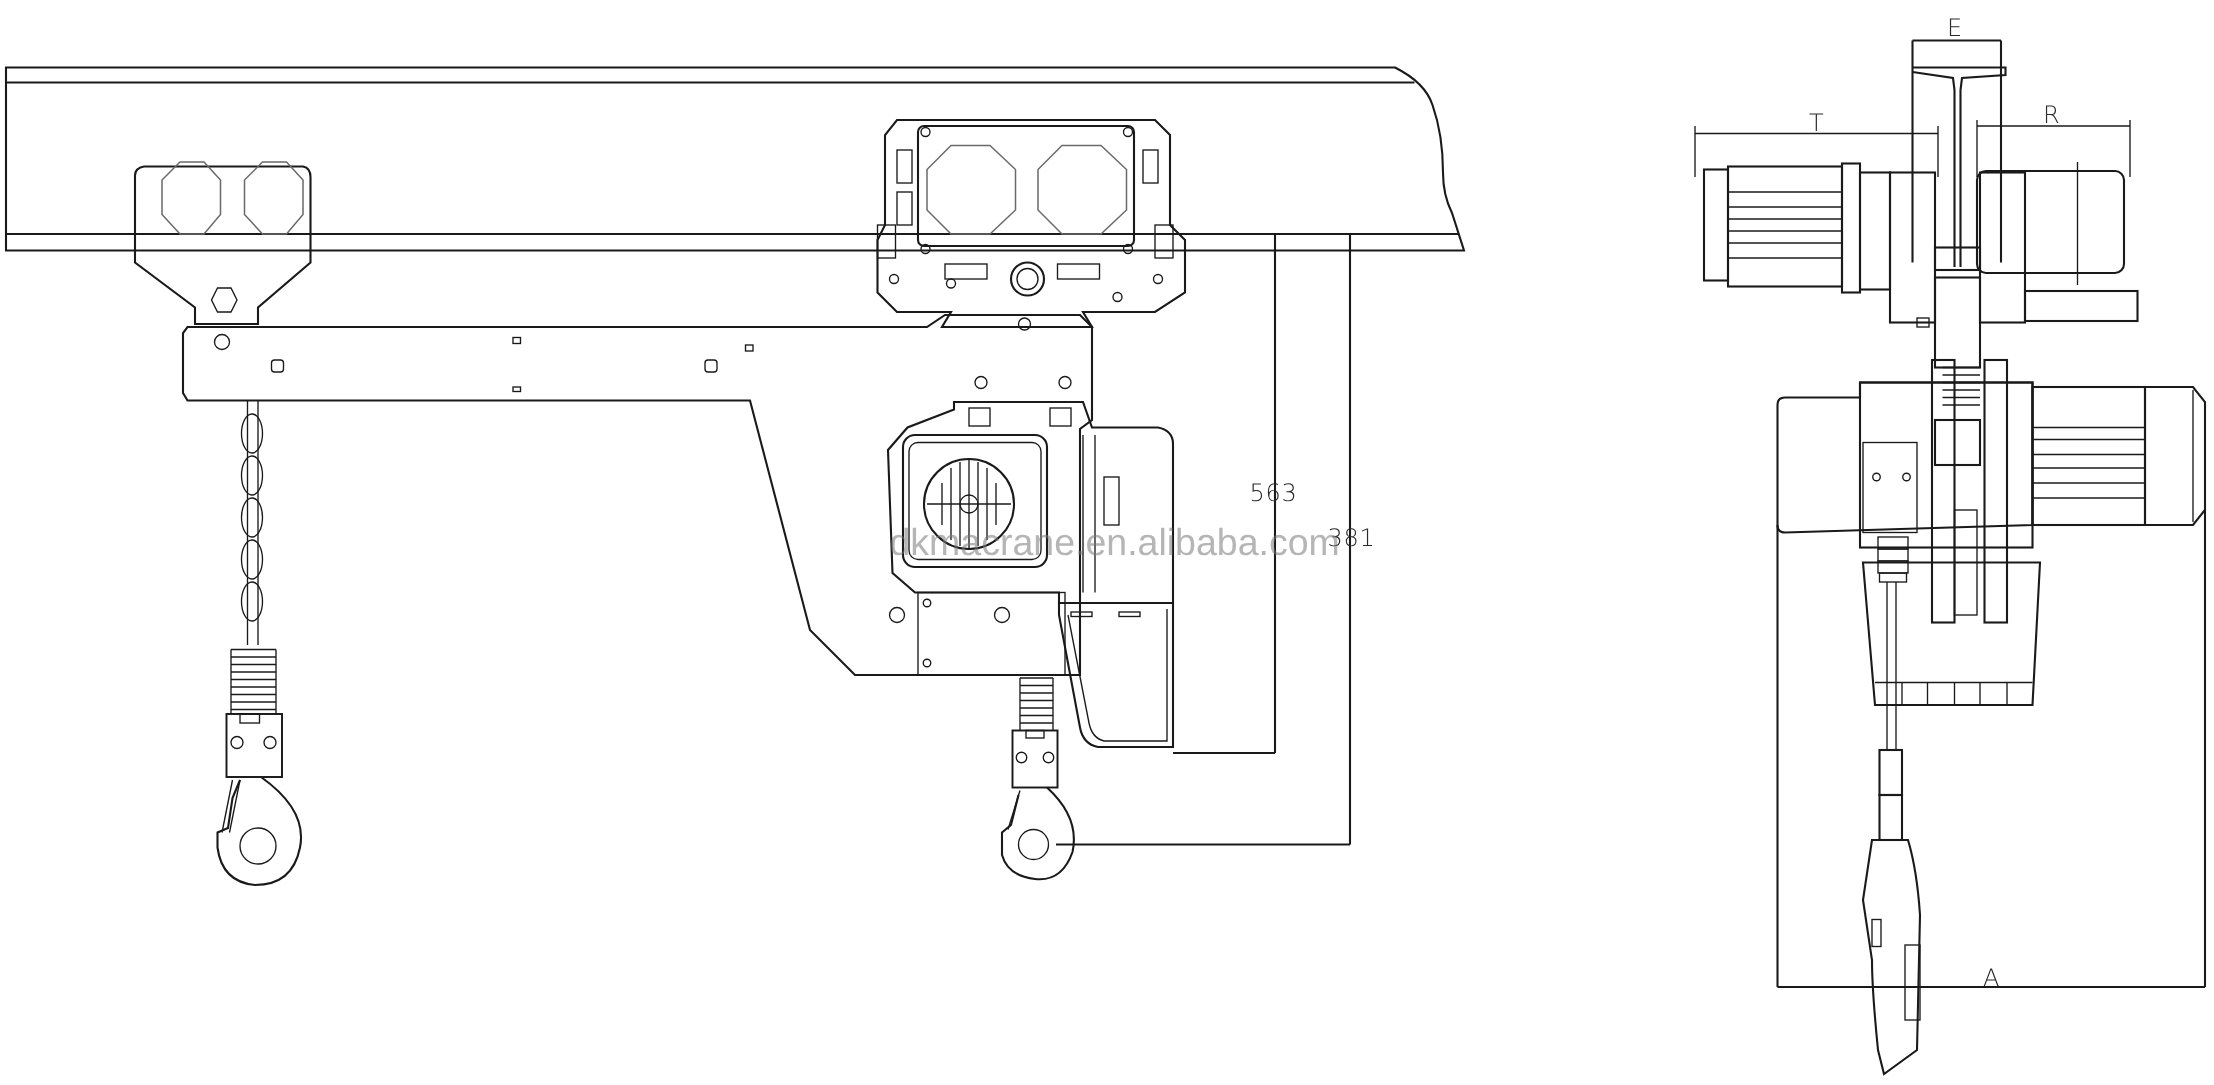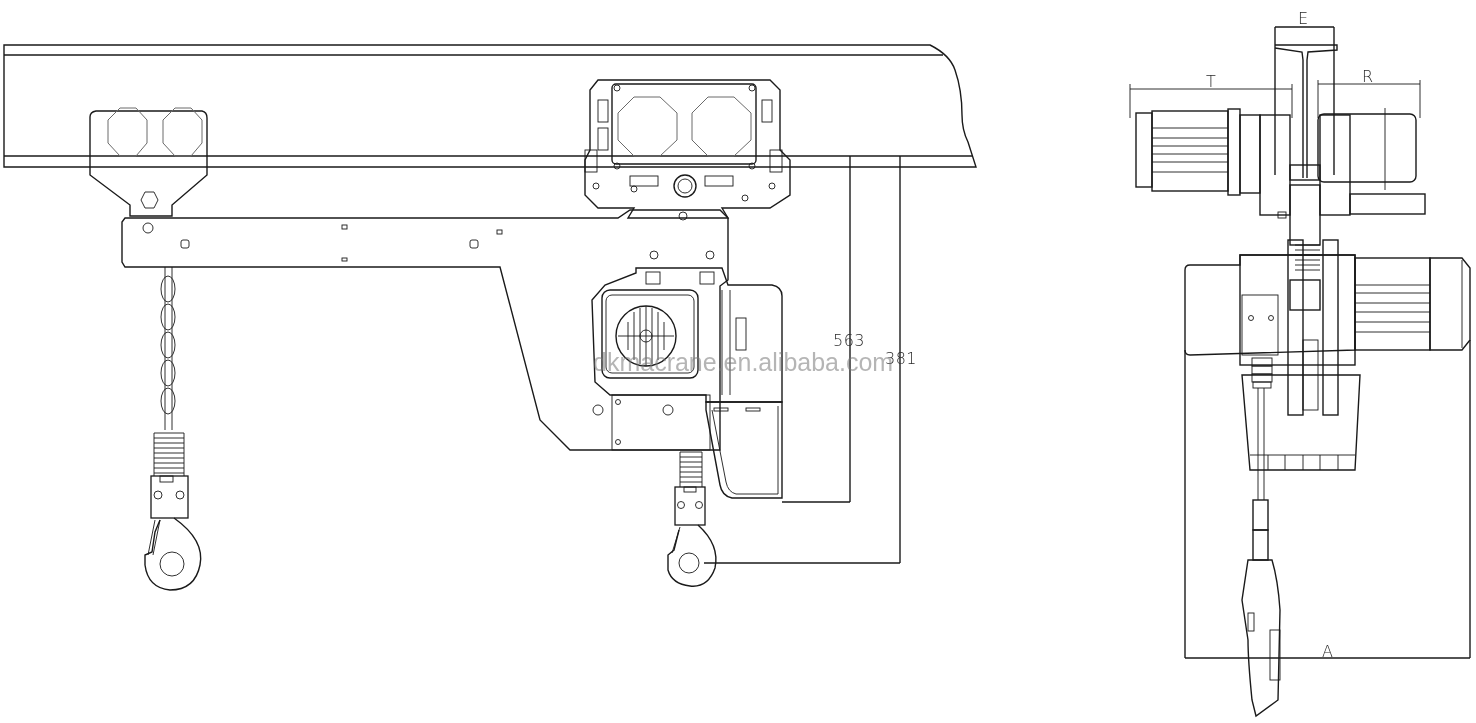--- a/index.html
+++ b/index.html
@@ -258,21 +258,21 @@
     <path class="ln" d="M1248,560 L1272,560 Q1278,580 1280,610 L1278,700 L1256,716 L1252,700 Q1248,660 1248,640 L1242,600 Z"></path>
     <rect class="thin" x="1270" y="630" width="10" height="50"></rect>
     <rect class="thin" x="1248" y="613" width="6" height="18"></rect>
 
     <line class="ln" x1="1185" y1="350" x2="1185" y2="658"></line>
     <line class="ln" x1="1470" y1="340" x2="1470" y2="658"></line>
     <line class="ln" x1="1185" y1="658" x2="1470" y2="658"></line>
   </g>
 </svg>
 
-<div class="dimtext" style="left:833px; top:321px;margin-top:12px;">563</div>
+<div class="dimtext" style="left:833px; top:321px;">563</div>
 <div class="dimtext" style="left:885px; top:351px;">381</div>
 <div class="dimtext" style="left:1298px; top:11px;">E</div>
 <div class="dimtext" style="left:1206px; top:74px;">T</div>
 <div class="dimtext" style="left:1362px; top:69px;">R</div>
 <div class="dimtext" style="left:1322px; top:644px;">A</div>
 
 <div class="watermark" style="left:593px; top:350px;">dkmacrane.en.alibaba.com</div>
 </div>
 
 </body></html>

